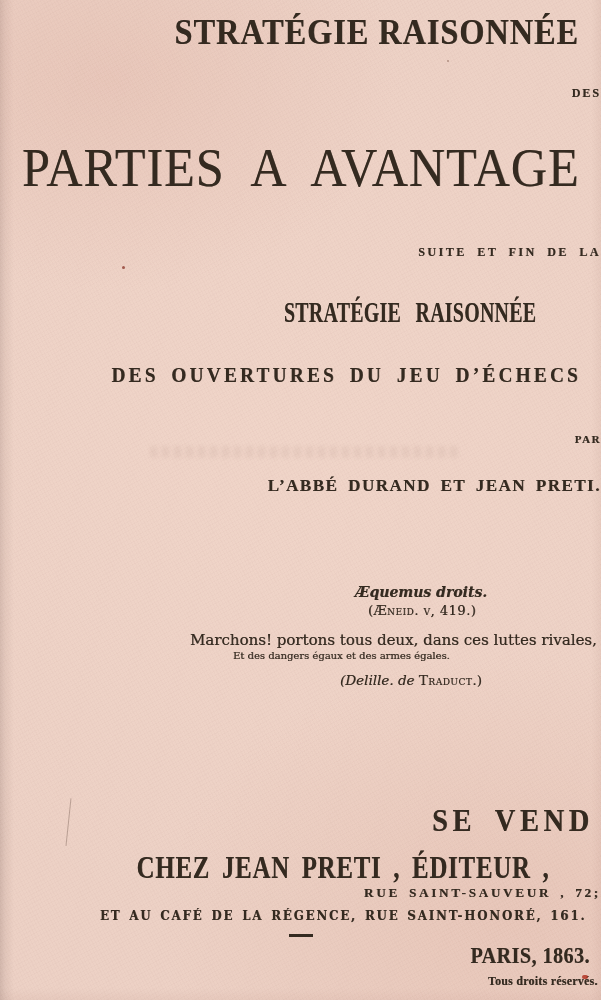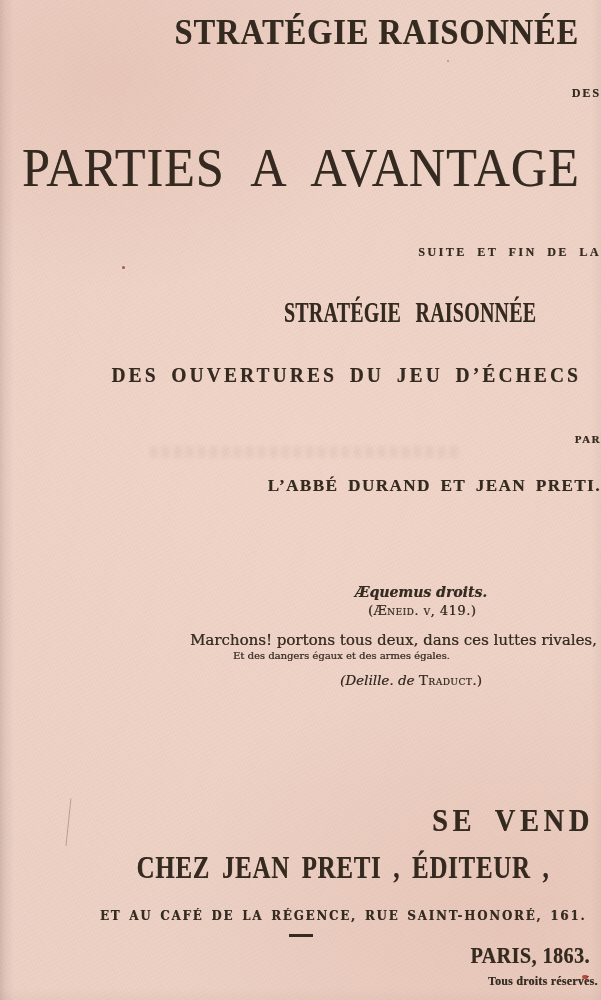--- a/index.html
+++ b/index.html
@@ -124,20 +124,23 @@
   <div class="credit ink"><span class="it">(Delille. de </span><span class="sc">Traduct</span><span>.)</span></div>
 
   <div class="line sevend ink">
     <span>SE VEND</span>
   </div>
 
   <div class="line publisher ink">
     <span>CHEZ JEAN PRETI , ÉDITEUR ,</span>
   </div>
 
+  <div class="line address1 ink">
+    <span>RUE SAINT-SAUVEUR , 72;</span>
+  </div>
 
   <div class="address2 ink">
     <span>ET AU CAFÉ DE LA RÉGENCE, RUE SAINT-HONORÉ, 161.</span>
   </div>
 
   <div class="divider"></div>
 
   <div class="line cityyear ink">
     <span>PARIS, 1863.</span>
   </div>

